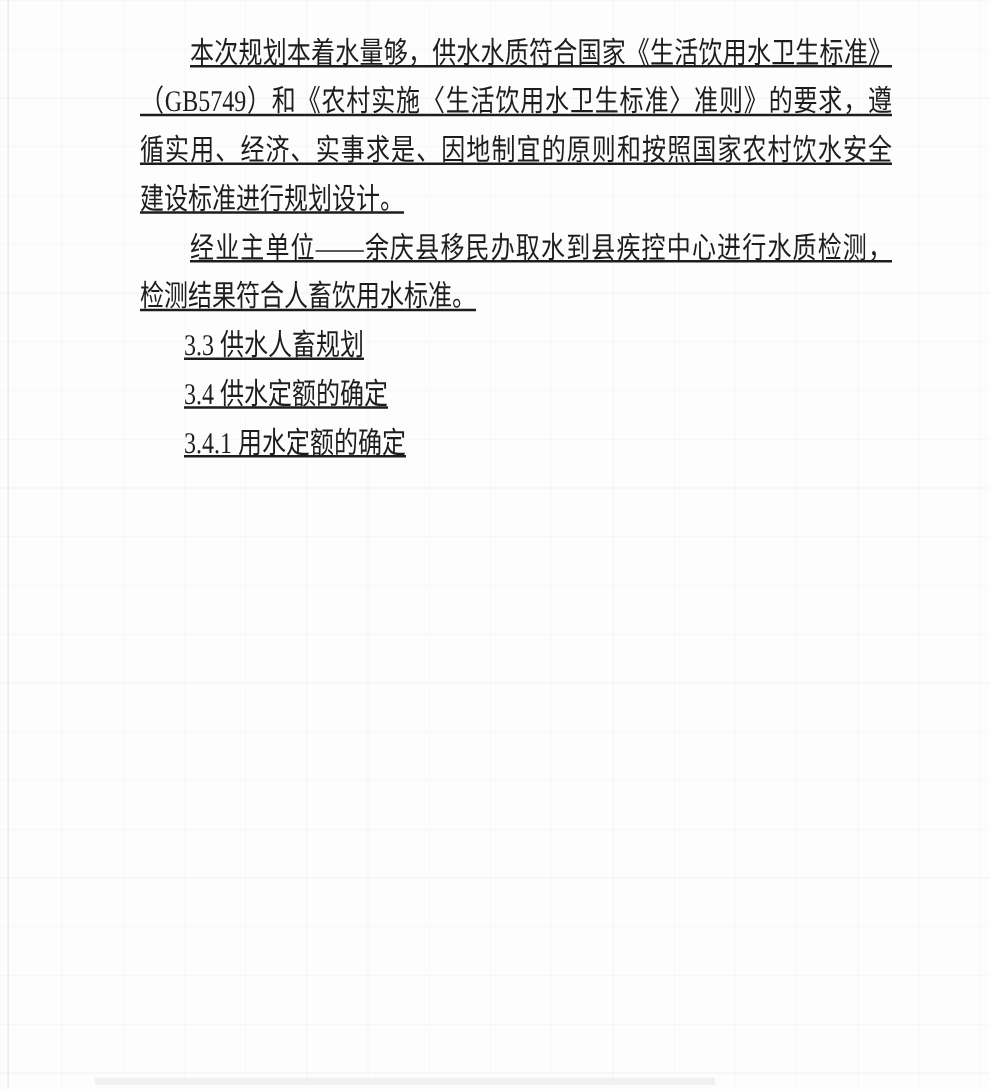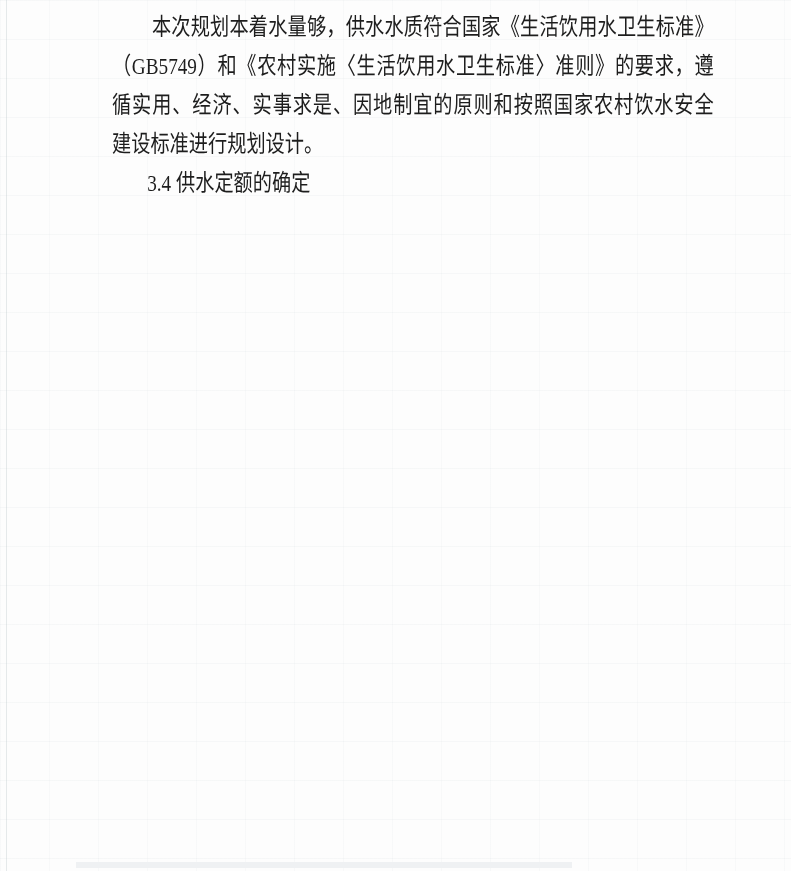--- a/index.html
+++ b/index.html
@@ -31,22 +31,23 @@
     position: absolute;
     left: 76px;
     top: 862px;
     width: 496px;
     height: 6px;
     background: #eff1f3;
   }
   .page-text {
     position: absolute;
     left: 112px;
-    top: 8px;
+    top: 24px;
     width: 602px;
+    text-decoration: underline;
   }
   
   .ln {
     width: 752px;
     transform: scaleX(0.8);
     transform-origin: 0 0;
     font-size: 24px;
     height: 39px;
     line-height: 39px;
     white-space: nowrap;
@@ -68,27 +69,37 @@
 
     <div>
       <div class="ln indent">本次规划本着水量够，供水水质符合国家《生活饮用水卫生标准》</div>
       <div class="ln">（GB5749）和《农村实施〈生活饮用水卫生标准〉准则》的要求，遵</div>
       <div class="ln">循实用、经济、实事求是、因地制宜的原则和按照国家农村饮水安全</div>
       <div class="ln end">建设标准进行规划设计。</div>
     </div>
 
 
 
+    <div>
+      <div class="ln indent">经业主单位——余庆县移民办取水到县疾控中心进行水质检测，</div>
+      <div class="ln end">检测结果符合人畜饮用水标准。</div>
+    </div>
 
 
+    <div>
+      <div class="ln head">3.3 供水人畜规划</div>
+    </div>
 
 
     <div>
       <div class="ln head">3.4 供水定额的确定</div>
     </div>
 
+    <div>
+      <div class="ln head">3.4.1 用水定额的确定</div>
+    </div>
 
 
   </div>
 
   <div class="scan-band"></div>
 
 </div>
 
 </body></html>

